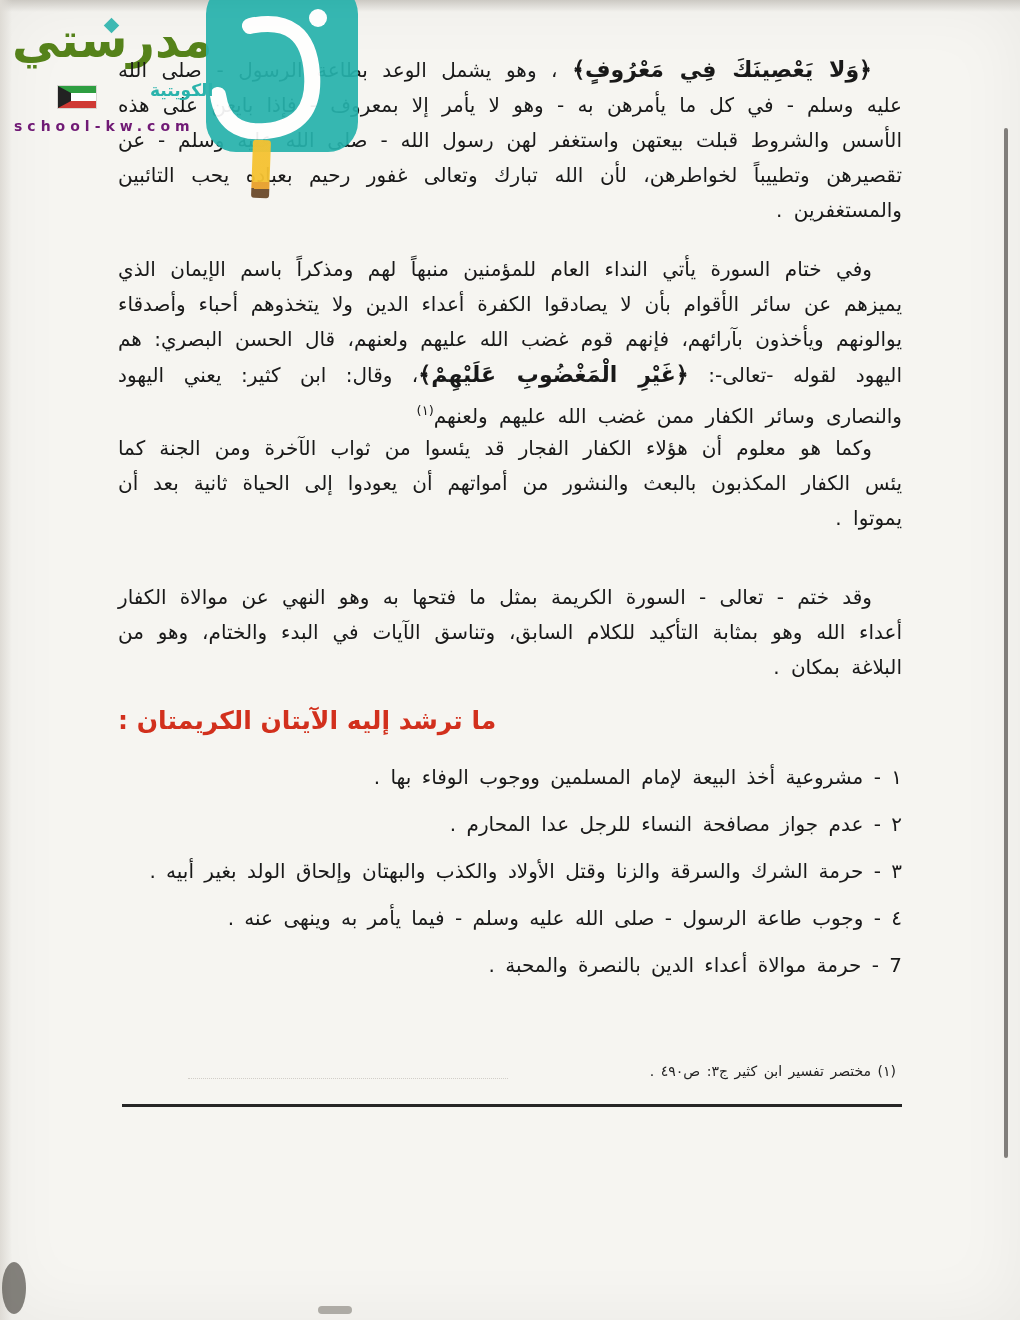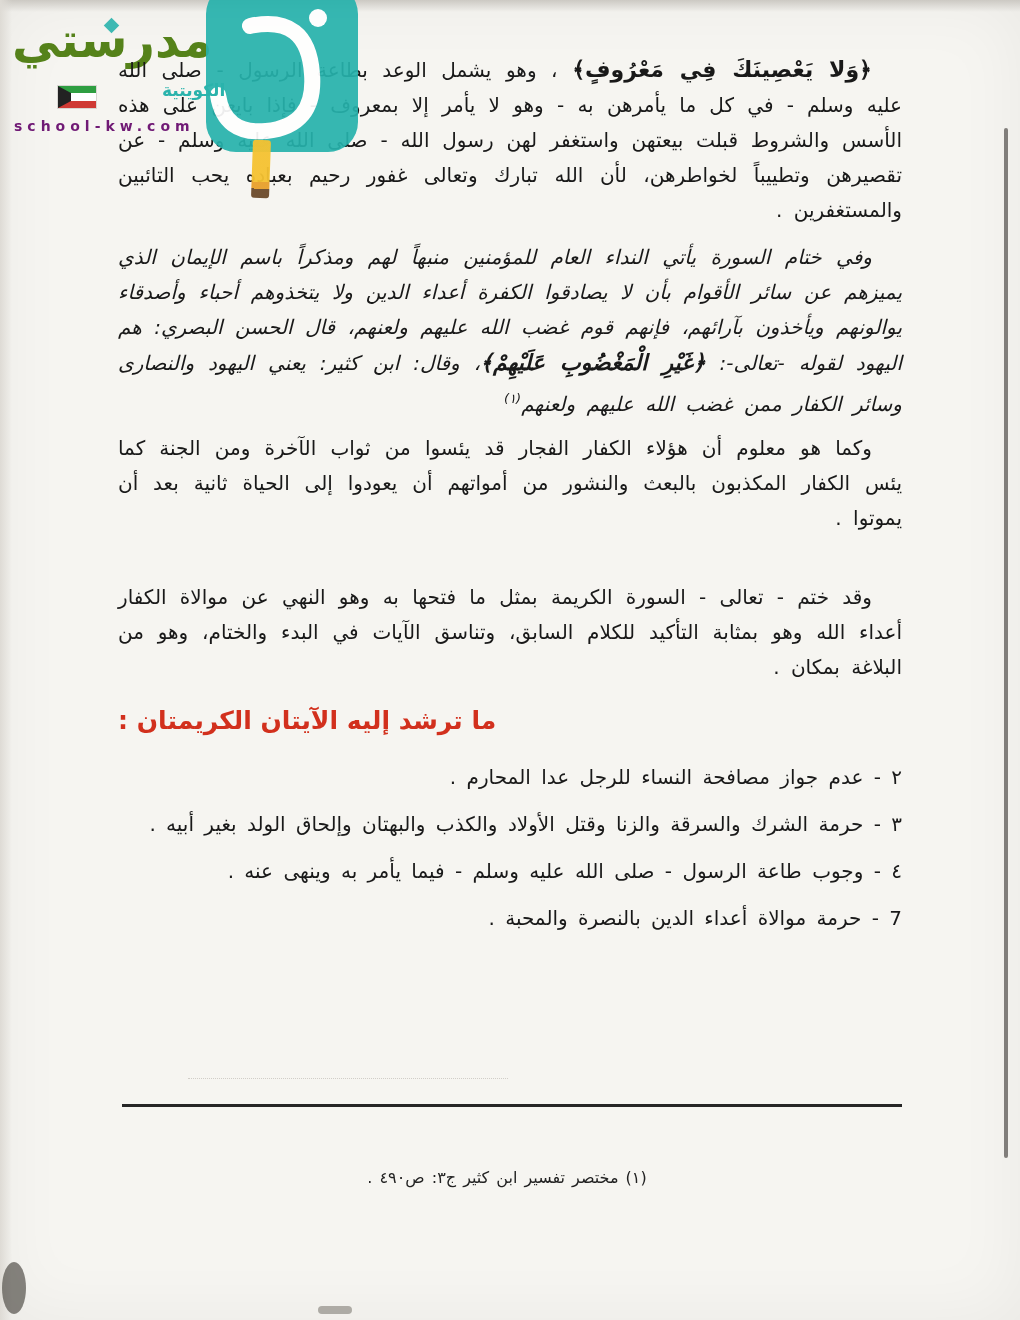--- a/index.html
+++ b/index.html
@@ -37,21 +37,21 @@
   }
   .wm-dot { position:absolute; left:106px; top:20px; width:11px; height:11px;
     background:#2ab3ac; transform:rotate(45deg); opacity:.9; }
   .wm-flag { position:absolute; left:57px; top:85px; width:40px; height:24px;
     background:linear-gradient(180deg,#2e9e41 0 33%, #ffffff 33% 66%, #cf3a34 66% 100%);
     border:1px solid #d8d6d2; }
   .wm-flag .hoist { position:absolute; left:0; top:0; width:13px; height:100%;
     background:#222; clip-path:polygon(0 0, 100% 32%, 100% 68%, 0 100%); }
   .wm-sub {
     position:absolute; left:150px; top:80px;
-    font-size:17px; color:#2ab3ac; direction:rtl; z-index:5; font-weight:bold;margin-left:12px;
+    font-size:17px; color:#2ab3ac; direction:rtl; z-index:5; font-weight:bold;
   }
   .wm-site {
     position:absolute; left:14px; top:118px;
     font-size:14px; color:#701a75; letter-spacing:5px;font-weight:bold;
   }
   .wm-logo {
     position:absolute; left:206px; top:-16px; width:152px; height:168px;
     background:#26b2ac; border-radius:30px; opacity:.92; z-index:4;
   }
   .wm-pencil {
@@ -65,41 +65,41 @@
     position:absolute; left:118px; top:0; width:784px; height:1320px;
     direction:rtl; color:#191919;
   }
   .para {
     position:absolute; right:0; left:0;
     font-size:20px; line-height:35px;
     text-align:justify; word-spacing:5px; letter-spacing:.2px;
     text-indent:30px;
   }
   .p1 { top:52px; }
-  .p2 { top:240px;font-style:italic; }
+  .p2 { top:252px; }
   .p3 { top:431px; }
   .p4 { top:580px; }
   .quran { font-weight:bold; font-size:22px; }
   .footref { font-size:13px; vertical-align:super; }
   .heading {
     position:absolute; right:0; left:0; top:706px;
     color:#d2301d; font-size:25px; font-weight:bold; text-align:left;
   }
   .items { position:absolute; right:0; left:0; top:760px; }
   .list-item {
     font-size:20px; line-height:34px; margin-bottom:13px;
     text-align:justify; word-spacing:4px;
   }
   .footnote-rule {
     position:absolute; right:0; left:4px; top:1104px; height:3px;
     background:#262626;
   }
   .footnote {
-    position:absolute; right:6px; left:0; top:1168px;
-    font-size:16px; text-align:center; color:#222; word-spacing:2px;
+    position:absolute; right:6px; left:0; top:1063px;
+    font-size:14px; text-align:right; color:#222; word-spacing:2px;
   }
   .page-number {
     position:absolute; right:0; left:0; top:1176px;
     font-size:21px; text-align:center; letter-spacing:3px; color:#1b1b1b;
   }
 </style>
 </head>
 <body>
 
 <div class="page">
@@ -132,20 +132,21 @@
 
     <p class="para p2"><span>وفي ختام السورة يأتي النداء العام للمؤمنين منبهاً لهم ومذكراً باسم الإيمان الذي يميزهم عن سائر الأقوام بأن لا يصادقوا الكفرة أعداء الدين ولا يتخذوهم أحباء وأصدقاء يوالونهم ويأخذون بآرائهم، فإنهم قوم غضب الله عليهم ولعنهم، قال الحسن البصري: هم اليهود لقوله -تعالى-: </span><span class="quran">﴿غَيْرِ الْمَغْضُوبِ عَلَيْهِمْ﴾</span><span>، وقال: ابن كثير: يعني اليهود والنصارى وسائر الكفار ممن غضب الله عليهم ولعنهم</span><span class="footref">(١)</span></p>
 
     <p class="para p3">وكما هو معلوم أن هؤلاء الكفار الفجار قد يئسوا من ثواب الآخرة ومن الجنة كما يئس الكفار المكذبون بالبعث والنشور من أمواتهم أن يعودوا إلى الحياة ثانية بعد أن يموتوا .</p>
 
     <p class="para p4">وقد ختم - تعالى - السورة الكريمة بمثل ما فتحها به وهو النهي عن موالاة الكفار أعداء الله وهو بمثابة التأكيد للكلام السابق، وتناسق الآيات في البدء والختام، وهو من البلاغة بمكان .</p>
 
     <h2 class="heading">ما ترشد إليه الآيتان الكريمتان :</h2>
 
     <div class="items">
+      <p class="list-item">١ - مشروعية أخذ البيعة لإمام المسلمين ووجوب الوفاء بها .</p>
       <p class="list-item">٢ - عدم جواز مصافحة النساء للرجل عدا المحارم .</p>
       <p class="list-item">٣ - حرمة الشرك والسرقة والزنا وقتل الأولاد والكذب والبهتان وإلحاق الولد بغير أبيه .</p>
       <p class="list-item">٤ - وجوب طاعة الرسول - صلى الله عليه وسلم - فيما يأمر به وينهى عنه .</p>
       <p class="list-item">7 - حرمة موالاة أعداء الدين بالنصرة والمحبة .</p>
     </div>
 
     <div class="footnote-rule"></div>
     <div class="footnote">(١) مختصر تفسير ابن كثير ج٣: ص٤٩٠ .</div>
 
   </div>

